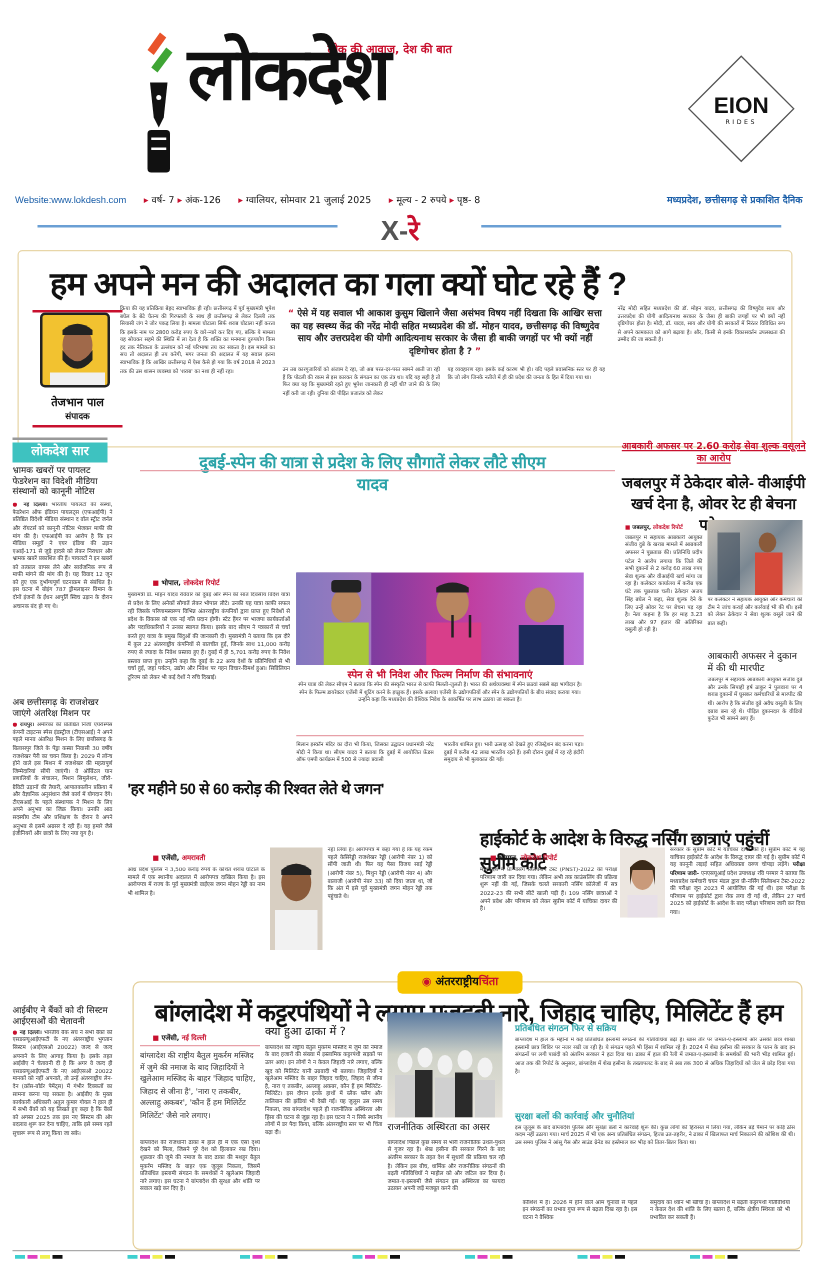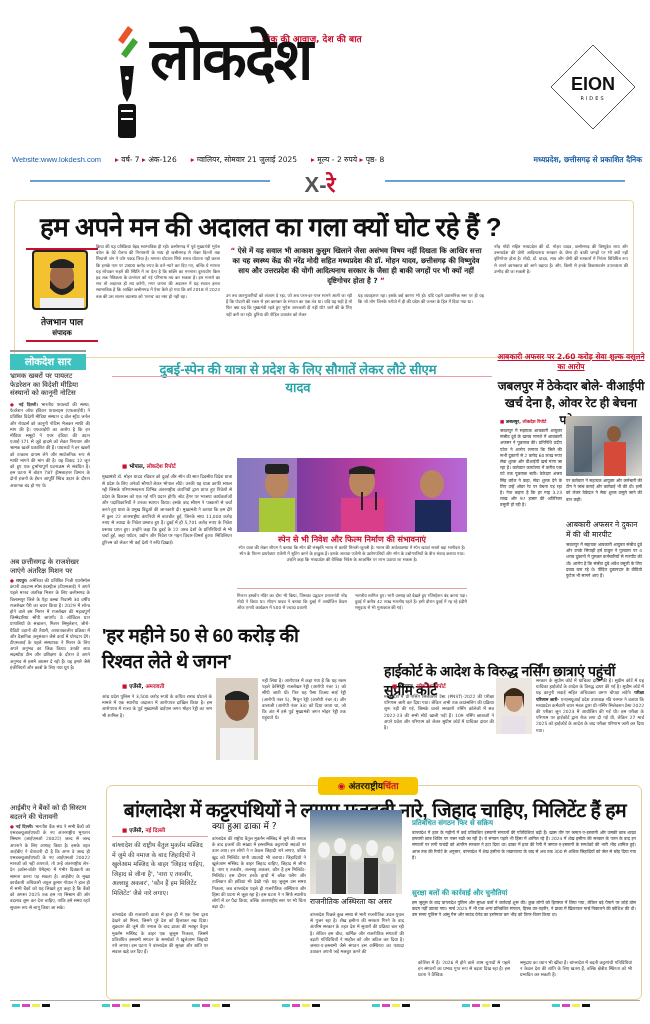--- a/index.html
+++ b/index.html
@@ -99,21 +99,21 @@
 <div class="abs txt" style="left:226px;top:293px;width:126px;height:57px">उन तब कारगुजारियों को अंजाम दे रहा, जो अब परत-दर-परत सामने आती जा रही हैं कि पोटली की रकम से इस कारकर के संगठन का एक तंत्र था। यदि यह सही है तो फिर क्या यह कि मुख्यमंत्री रहते हुए भूपेश जानकारी ही नहीं थी? जाने की के लिए नहीं करी जा रही। दुनिया की पीड़ित प्रजातंत्र को लेकर</div>
 <div class="abs txt" style="left:358px;top:293px;width:126px;height:57px">यह व्यवहारण रहा। इसके कई कारण भी हो। यदि पहले प्रवासनिक स्तर पर ही यह कि जो लोग जिनके नतीजे में ही की प्रदेश की जनता के हित में दिया गया था।</div>
 <div class="abs txt" style="left:494px;top:244px;width:134px;height:106px">नरेंद्र मोदी सहित मध्यप्रदेश की डॉ. मोहन यादव, छत्तीसगढ़ की विष्णुदेव साय और उत्तरप्रदेश की योगी आदित्यनाथ सरकार के जैसा ही बाकी जगहों पर भी क्यों नहीं दृष्टिगोचर होता है। मोदी, डॉ. यादव, साय और योगी की सरकारों में निरंतर विविधित रूप से अपने कामकाज को आगे बढ़ाया है। और, किसी से इनके विकासवर्तन उपलब्धता की उम्मीद की जा सकती है।</div>
 
 <div class="abs" style="left:10px;top:350px;width:76px;height:2px;background:#999"></div>
 <div class="abs sar-head">लोकदेश सार</div>
 <div class="abs side-h" style="left:10px;top:372px;width:80px">भ्रामक खबरों पर पायलट फेडरेशन का विदेशी मीडिया संस्थानों को कानूनी नोटिस</div>
 <div class="abs txt" style="left:10px;top:402px;width:80px;height:138px;font-size:4.4px"><span style="color:#c8102e">● </span><b>नई दिल्ली।</b> <span>भारतीय पायलटों की संस्था, फेडरेशन ऑफ इंडियन पायलट्स (एफआईपी) ने प्रतिष्ठित विदेशी मीडिया संस्थान द वॉल स्ट्रीट जर्नल और रॉयटर्स को कानूनी नोटिस भेजकर माफी की मांग की है। एफआईपी का आरोप है कि इन मीडिया समूहों ने एयर इंडिया की उड़ान एआई-171 से जुड़े हादसे को लेकर निराधार और भ्रामक खबरें प्रकाशित की हैं। पायलटों ने इन खबरों को तत्काल वापस लेने और सार्वजनिक रूप से माफी मांगने की मांग की है। यह विवाद 12 जून को हुए एक दुर्भाग्यपूर्ण घटनाक्रम से संबंधित है। इस घटना में बोइंग 787 ड्रीमलाइनर विमान के दोनों इंजनों के ईंधन आपूर्ति स्विच उड़ान के दौरान अचानक बंद हो गए थे।</span></div>
 <div class="abs side-h" style="left:10px;top:558px;width:80px">अब छत्तीसगढ़ के राजशेखर जाएंगे अंतरिक्ष मिशन पर</div>
 <div class="abs txt" style="left:10px;top:578px;width:80px;height:196px;font-size:4.4px"><span style="color:#c8102e">● </span><b>रायपुर।</b> <span>अमेरिका की प्रतिष्ठित निजी एयरोस्पेस कंपनी टाइटन्स स्पेस इंडस्ट्रीज (टीएसआई) ने अपने पहले मानव अंतरिक्ष मिशन के लिए छत्तीसगढ़ के बिलासपुर जिले के पेंड्रा कस्बा निवासी 30 वर्षीय राजशेखर पैरी का चयन किया है। 2029 में लॉन्च होने वाले इस मिशन में राजशेखर की महत्वपूर्ण जिम्मेदारियां सौंपी जाएंगी। वे ऑर्बिटल यान प्रणालियों के संचालन, मिशन सिमुलेशन, जीरो-ग्रैविटी उड़ानों की तैयारी, आपातकालीन प्रक्रिया में और वैज्ञानिक अनुसंधान जैसे कार्य में योगदान देंगे। टीएसआई के पहले संस्थापक ने मिशन के लिए अपने अनुभव का जिक्र किया। उनकी आठ सदस्यीय टीम और प्रशिक्षण के दौरान वे अपने अनुभव से इसमें अग्रसर दे रही हैं। यह हमारे जैसे इंजीनियरों और छात्रों के लिए नया युग है।</span></div>
-<div class="abs side-h" style="left:10px;top:804px;width:80px">आईबीए ने बैंकों को दी सिस्टम बदलने की चेतावनी</div>
+<div class="abs side-h" style="left:10px;top:804px;width:80px">आईबीए ने बैंकों को दी सिस्टम आईएसओे की चेतावनी</div>
 <div class="abs txt" style="left:10px;top:824px;width:80px;height:180px;font-size:4.4px"><span style="color:#c8102e">● </span><b>नई दिल्ली।</b> <span>भारतीय बैंक संघ ने सभी बैंकों को एसडब्ल्यूआईएफटी के नए अंतरराष्ट्रीय भुगतान सिस्टम (आईएसओ 20022) जल्द से जल्द अपनाने के लिए आगाह किया है। इसके तहत आईबीए ने चेतावनी दी है कि अगर वे जल्द ही एसडब्ल्यूआईएफटी के नए आईएसओ 20022 मानकों को नहीं अपनाते, तो उन्हें अंतरराष्ट्रीय लेन-देन (क्रॉस-बॉर्डर पेमेंट्स) में गंभीर दिक्कतों का सामना करना पड़ सकता है। आईबीए के मुख्य कार्यकारी अधिकारी अतुल कुमार गोयल ने हाल ही में सभी बैंकों को यह लिखते हुए कहा है कि बैंकों को अगस्त 2025 तक इस नए सिस्टम की ओर बदलाव शुरू कर देना चाहिए, ताकि इसे समय रहते सुचारू रूप से लागू किया जा सके।</span></div>
 
 <div class="abs sub-blue">दुबई-स्पेन की यात्रा से प्रदेश के लिए सौगातें लेकर लौटे सीएम यादव</div>
 <div class="abs" style="left:112px;top:376px;width:380px;height:1px;background:#e7a0a8"></div>
 <div class="abs big-h">
   </div>
 <div class="abs dateline" style="left:122px;top:462px;width:110px"><span style="color:#c8102e">■ </span><span>भोपाल,</span> <span class="r">लोकदेश रिपोर्ट</span></div>
 <div class="abs txt" style="left:102px;top:474px;width:130px;height:126px;font-size:4.4px;line-height:6.6px">मुख्यमंत्री डॉ. मोहन यादव रविवार को दुबई और स्पेन की सात दिवसीय विदेश यात्रा से प्रदेश के लिए अनेकों सौगातें लेकर भोपाल लौटे। उनकी यह यात्रा काफी सफल रही जिसके परिणामस्वरूप विभिन्न अंतरराष्ट्रीय कंपनियों द्वारा प्राप्त हुए निवेशों से प्रदेश के विकास को एक नई गति प्रदान होगी। स्टेट हैंगर पर भाजपा कार्यकर्ताओं और पदाधिकारियों ने उनका स्वागत किया। इसके बाद सीएम ने पत्रकारों से चर्चा करते हुए यात्रा के प्रमुख बिंदुओं की जानकारी दी। मुख्यमंत्री ने बताया कि इस दौरे में कुल 22 अंतरराष्ट्रीय कंपनियों से बातचीत हुई, जिनके साथ 11,000 करोड़ रुपए से ज्यादा के निवेश प्रस्ताव हुए हैं। दुबई में ही 5,701 करोड़ रुपए के निवेश प्रस्ताव प्राप्त हुए। उन्होंने कहा कि दुबई के 22 अरब देशों के प्रतिनिधियों से भी चर्चा हुई, जहां पर्यटन, उद्योग और निवेश पर गहन विचार-विमर्श हुआ। सिविलियन टूरिज्म को लेकर भी कई देशों ने रुचि दिखाई।</div>
 <div class="abs photo" style="left:237px;top:458px;width:230px;height:74px">
   <svg width="230" height="74" viewBox="0 0 230 74">
@@ -144,21 +144,21 @@
   <svg width="76" height="60" viewBox="0 0 76 60">
       <ellipse cx="48" cy="18" rx="7" ry="8" fill="#8a5a3a"></ellipse>
       <rect x="38" y="26" width="22" height="34" fill="#d64a3a"></rect>
       <rect x="8" y="10" width="18" height="46" fill="#3a4a5a" opacity="0.6"></rect>
     </svg>
 </div>
 <div class="abs txt" style="left:566px;top:478px;width:76px;height:32px;font-size:4.3px">पर कलेक्टर ने सहायक आयुक्त और कर्मचारी की टीम ने जांच कराई और कार्रवाई भी की थी। इसी को लेकर ठेकेदार ने सेवा शुल्क वसूले जाने की बात कही।</div>
 <div class="abs side-h" style="left:566px;top:520px;width:78px;font-size:7.5px;line-height:9.5px">आबकारी अफसर ने दुकान में की थी मारपीट</div>
 <div class="abs txt" style="left:566px;top:542px;width:76px;height:64px;font-size:4.3px">जबलपुर में सहायक आबकारी आयुक्त संजीव दुबे और उनके सिपाही हर्ष ठाकुर ने पुलवारा पर 4 शराब दुकानों में घुसकर कर्मचारियों से मारपीट की थी। आरोप है कि संजीव दुबे अवैध वसूली के लिए दबाव बना रहे थे। पीड़ित दुकानदार के वीडियो फुटेज भी सामने आए हैं।</div>
 
-<div class="abs h2" style="left:102px;top:622px;width:210px;font-size:19px">'हर महीने 50 से 60 करोड़ की रिश्वत लेते थे जगन'</div>
+<div class="abs h2" style="left:102px;top:622px;width:210px;font-size:12px">'हर महीने 50 से 60 करोड़ की रिश्वत लेते थे जगन'</div>
 <div class="abs dateline" style="left:122px;top:682px;width:90px"><span style="color:#c8102e">■ </span><span>एजेंसी,</span> <span class="r">अमरावती</span></div>
 <div class="abs txt" style="left:102px;top:694px;width:110px;height:64px;font-size:4.4px">आंध्र प्रदेश पुलिस ने 3,500 करोड़ रुपये के कथित शराब घोटाले के मामले में एक स्थानीय अदालत में आरोपपत्र दाखिल किया है। इस आरोपपत्र में राज्य के पूर्व मुख्यमंत्री वाईएस जगन मोहन रेड्डी का नाम भी शामिल है।</div>
 <div class="abs" style="left:216px;top:678px;width:42px;height:82px;background:#d8cfc2">
   <svg width="42" height="82" viewBox="0 0 42 82">
       <ellipse cx="21" cy="28" rx="12" ry="15" fill="#8a5a3a"></ellipse>
       <path d="M9 18 Q21 8 33 18 L33 22 L9 22Z" fill="#222"></path>
       <rect x="4" y="50" width="34" height="32" fill="#f2f2f2"></rect>
     </svg>
 </div>
 <div class="abs txt" style="left:262px;top:678px;width:84px;height:80px;font-size:4.4px">नहीं लिया है। आरोपपत्र में कहा गया है कि यह रकम पहले केसिरेड्डी राजशेखर रेड्डी (आरोपी नंबर 1) को सौंपी जाती थी। फिर यह पैसा विजय साई रेड्डी (आरोपी नंबर 5), मिथुन रेड्डी (आरोपी नंबर 4) और बालाजी (आरोपी नंबर 33) को दिया जाता था, जो कि अंत में इसे पूर्व मुख्यमंत्री जगन मोहन रेड्डी तक पहुंचाते थे।</div>

